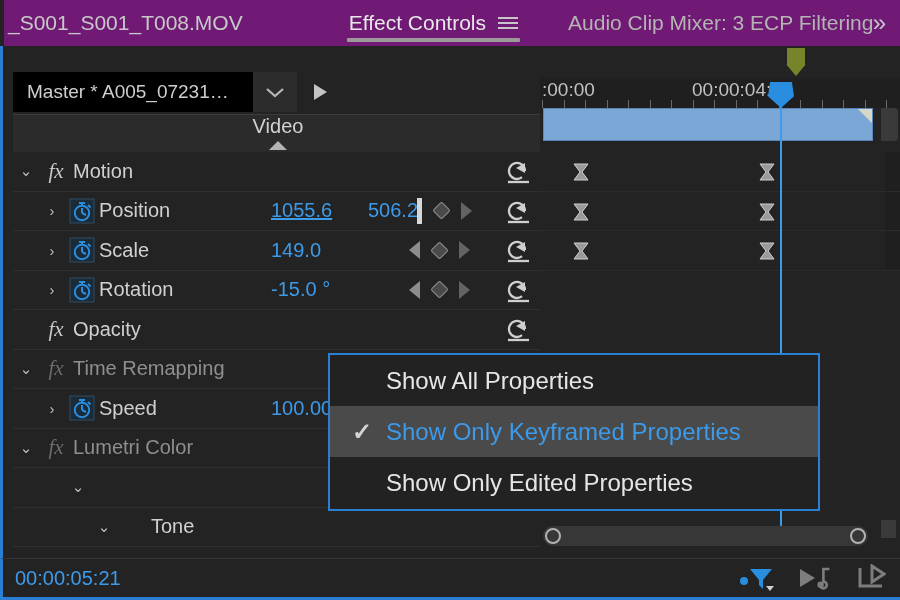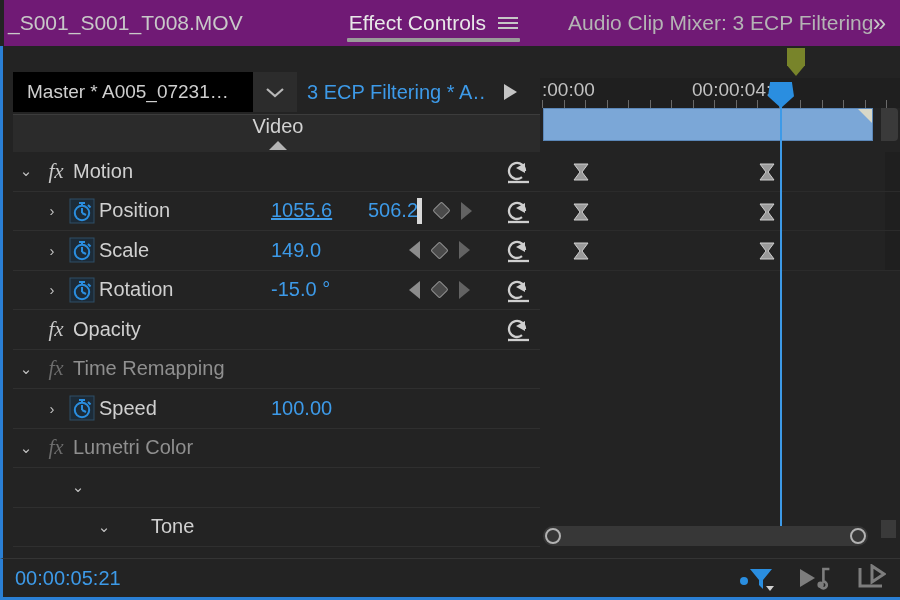--- a/index.html
+++ b/index.html
@@ -237,23 +237,20 @@
   <div class="left-panel">
 
     <div class="clip-selector">
       <div class="cs-master">
         <span>Master * A005_07231…</span>
       </div>
       <div class="cs-chev">
         <svg width="22" height="14" viewBox="0 0 22 14">
             <polyline points="3,4 11,11 19,4" fill="none" stroke="#b8b8b8" stroke-width="2.2"></polyline>
           </svg>
-      </div>
-      <div class="cs-seq">
-        <span>3 ECP Filtering * A…</span>
       </div>
       <div class="cs-play">
         <svg width="20" height="22" viewBox="0 0 20 22">
             <polygon points="4,3 17,11 4,19" fill="#c4c4c4"></polygon>
           </svg>
       </div>
     </div>
 
     <div class="video-header">
       <span class="label">Video</span>
@@ -468,20 +465,32 @@
     <div class="playhead" style="top:46px;height:448px;left:240px;"></div>
     <div class="playhead-head" style="left:228px;top:36px;"></div>
 
     <div class="zoom-bar">
       <span class="zoom-knob" style="left:2px;"></span>
       <span class="zoom-knob" style="right:2px;"></span>
     </div>
     <div class="tl-scroll-sq"></div>
   </div>
 
+  <div class="ctxmenu" id="ctxmenu">
+      <div class="ctx-item">
+        <span>Show All Properties</span>
+      </div>
+      <div class="ctx-item selected">
+        <span class="ctx-check">✓</span>
+        <span>Show Only Keyframed Properties</span>
+      </div>
+      <div class="ctx-item">
+        <span>Show Only Edited Properties</span>
+      </div>
+    </div>
 
   <div class="statusbar">
     <span class="status-tc">00:00:05:21</span>
     <span class="status-icons">
       <span>
         <svg width="34" height="26" viewBox="0 0 34 26">
           <circle cx="4" cy="16" r="4" fill="#2a8ee0"></circle>
           <polygon points="10,4 32,4 23,15 23,24 19,20 19,15" fill="#2a8ee0"></polygon>
           <polygon points="26,21 34,21 30,26" fill="#d0d0d0"></polygon>
         </svg>

